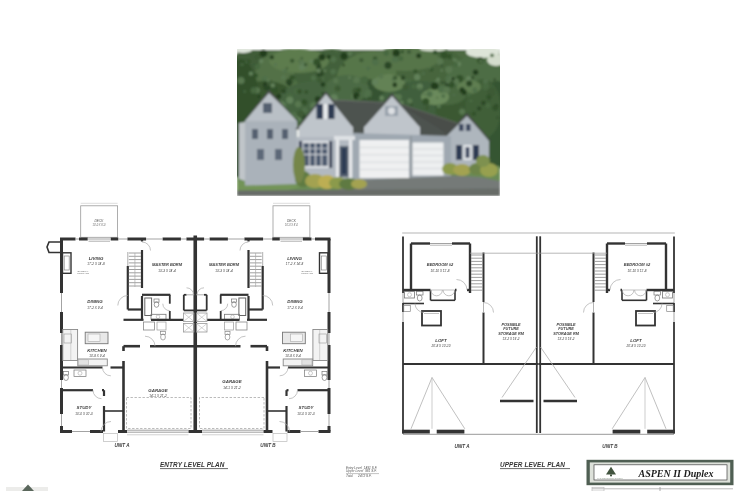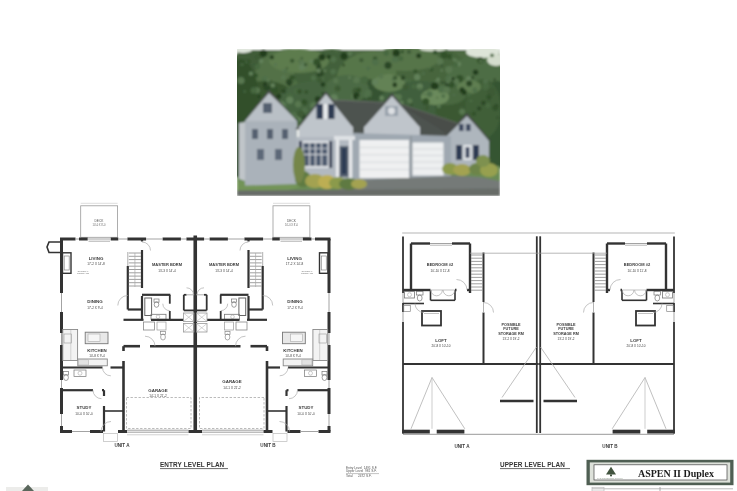--- a/index.html
+++ b/index.html
@@ -1,16 +1,16 @@
 <!DOCTYPE html>
 <html><head><meta charset="utf-8"><title>Aspen II Duplex</title>
 <style>
 html,body{margin:0;padding:0;background:#fff;}
 *{font-family:"Liberation Sans",sans-serif;}
-#page{position:relative;width:737px;height:491px;background:#fff;overflow:hidden;filter:blur(0.38px);}
+#page{position:relative;width:737px;height:491px;background:#fff;overflow:hidden;filter:blur(0.38px);font-style:italic;}
 </style></head>
 <body>
 <div id="page">
 <svg width="737" height="491" viewBox="0 0 737 491" style="position:absolute;left:0;top:0">
 <defs>
         <clipPath id="photoclip">
           <rect x="237" y="49" width="263" height="147"></rect>
         </clipPath>
         <filter id="pblur" x="-5%" y="-5%" width="110%" height="110%">
           <feGaussianBlur stdDeviation="0.9"></feGaussianBlur>

